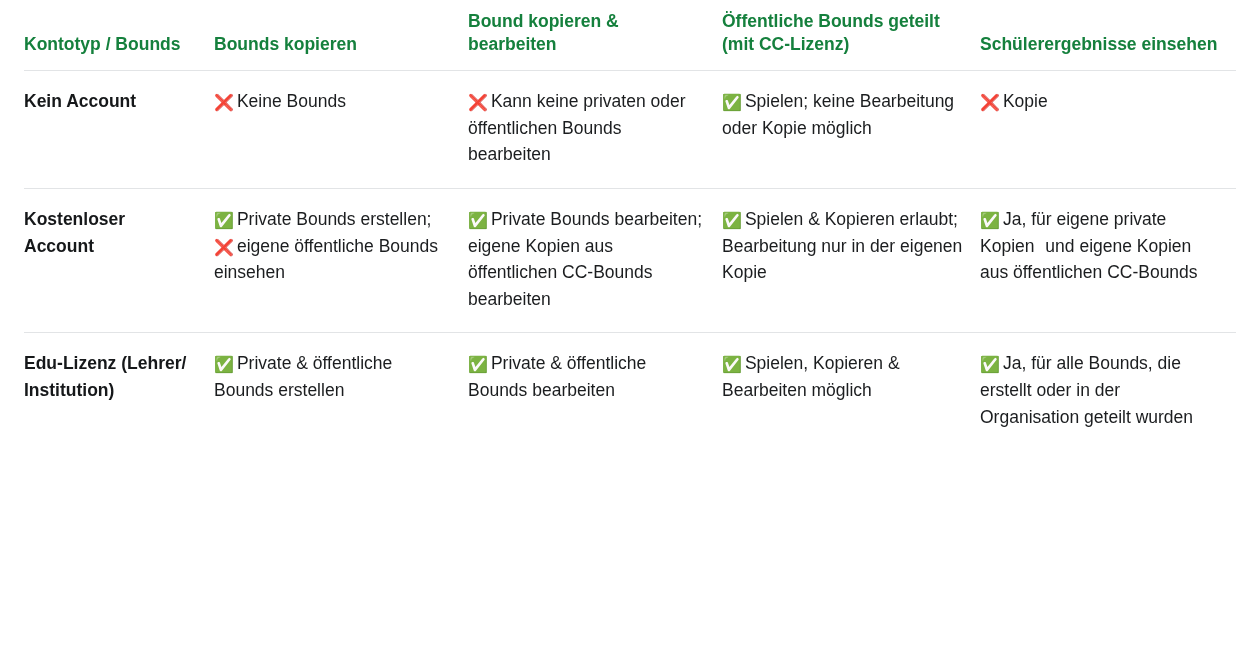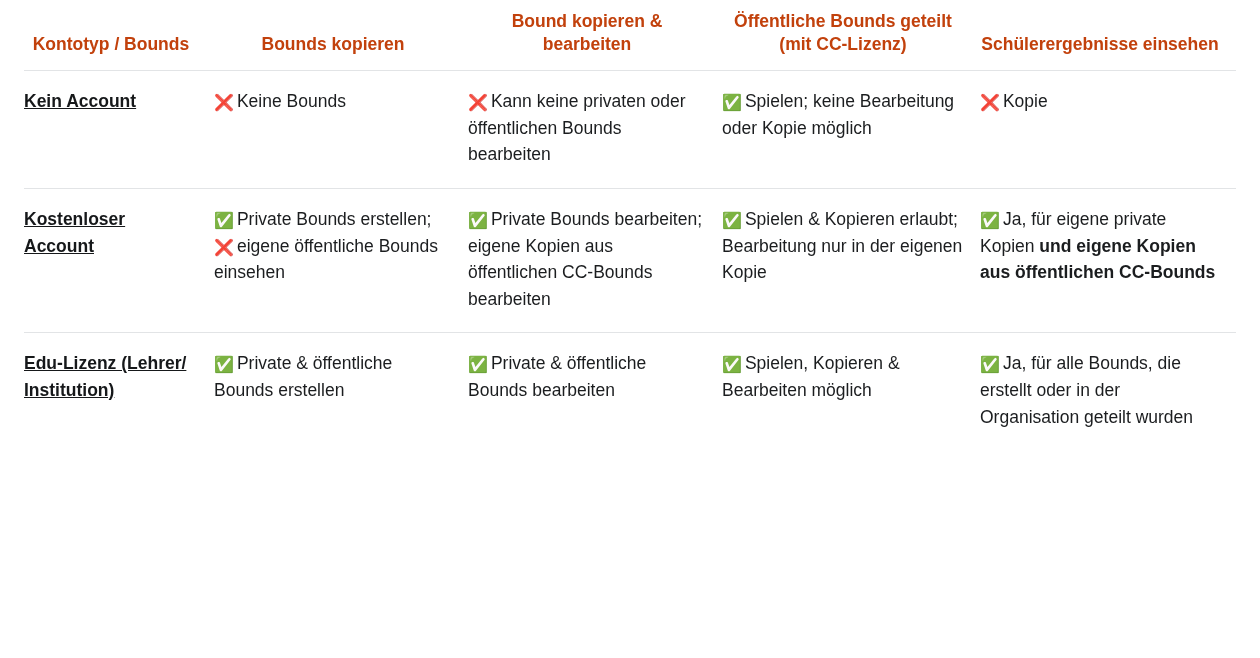--- a/index.html
+++ b/index.html
@@ -24,56 +24,55 @@
     width: 1212px;
     table-layout: fixed;
   }
   table.compat col.c0 { width: 190px; }
   table.compat col.c1 { width: 254px; }
   table.compat col.c2 { width: 254px; }
   table.compat col.c3 { width: 258px; }
   table.compat col.c4 { width: 256px; }
 
   thead th {
-    text-align: center;
+    text-align: left;
     vertical-align: bottom;
     font-size: 17.5px;
     font-weight: bold;
     line-height: 1.32;
-    color: #c2410c;
+    color: #15803d;
     padding: 0 16px 14px 0;
     border-bottom: 1px solid #e2e4e6;
   }
   tbody td {
     vertical-align: top;
     font-size: 17.5px;
     line-height: 1.52;
     color: #1b1d1f;
     padding: 17px 16px 20px 0;
     border-bottom: 1px solid #e2e4e6;
   }
   tbody tr:last-child td {
     border-bottom: none;
   }
   tbody td.rowhead {
     font-weight: bold;
     color: #16181a;
-    text-decoration: underline;
   }
   .mk {
     display: inline-block;
     margin-right: 3px;
     font-family: "DejaVu Sans", sans-serif;
     font-size: 16px;
     line-height: 1;
     vertical-align: -1px;
   }
   .mk.ok { color: #3ddc84; }
   .mk.no { color: #f0437b; }
-  .b { font-weight: bold; }
+  .b { font-weight: normal; margin-left: 6px; }
   .cell-text { display: inline; text-align: right; }
 </style>
 </head>
 <body>
 
 <div class="table-wrap">
   <table class="compat">
     <colgroup>
       <col class="c0">
         <col class="c1">

